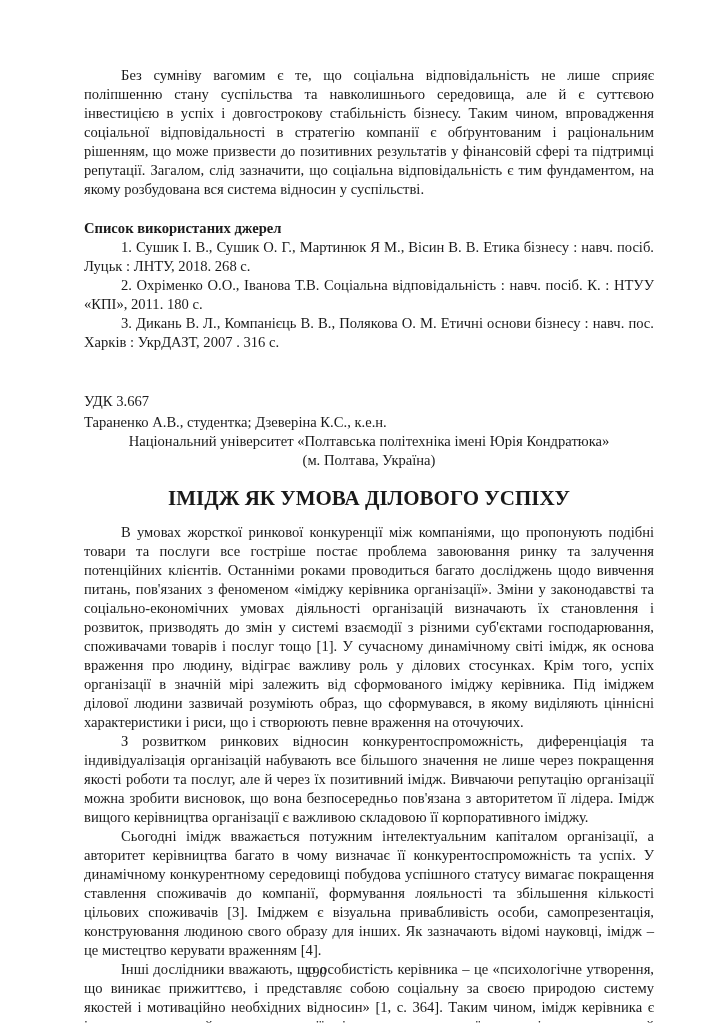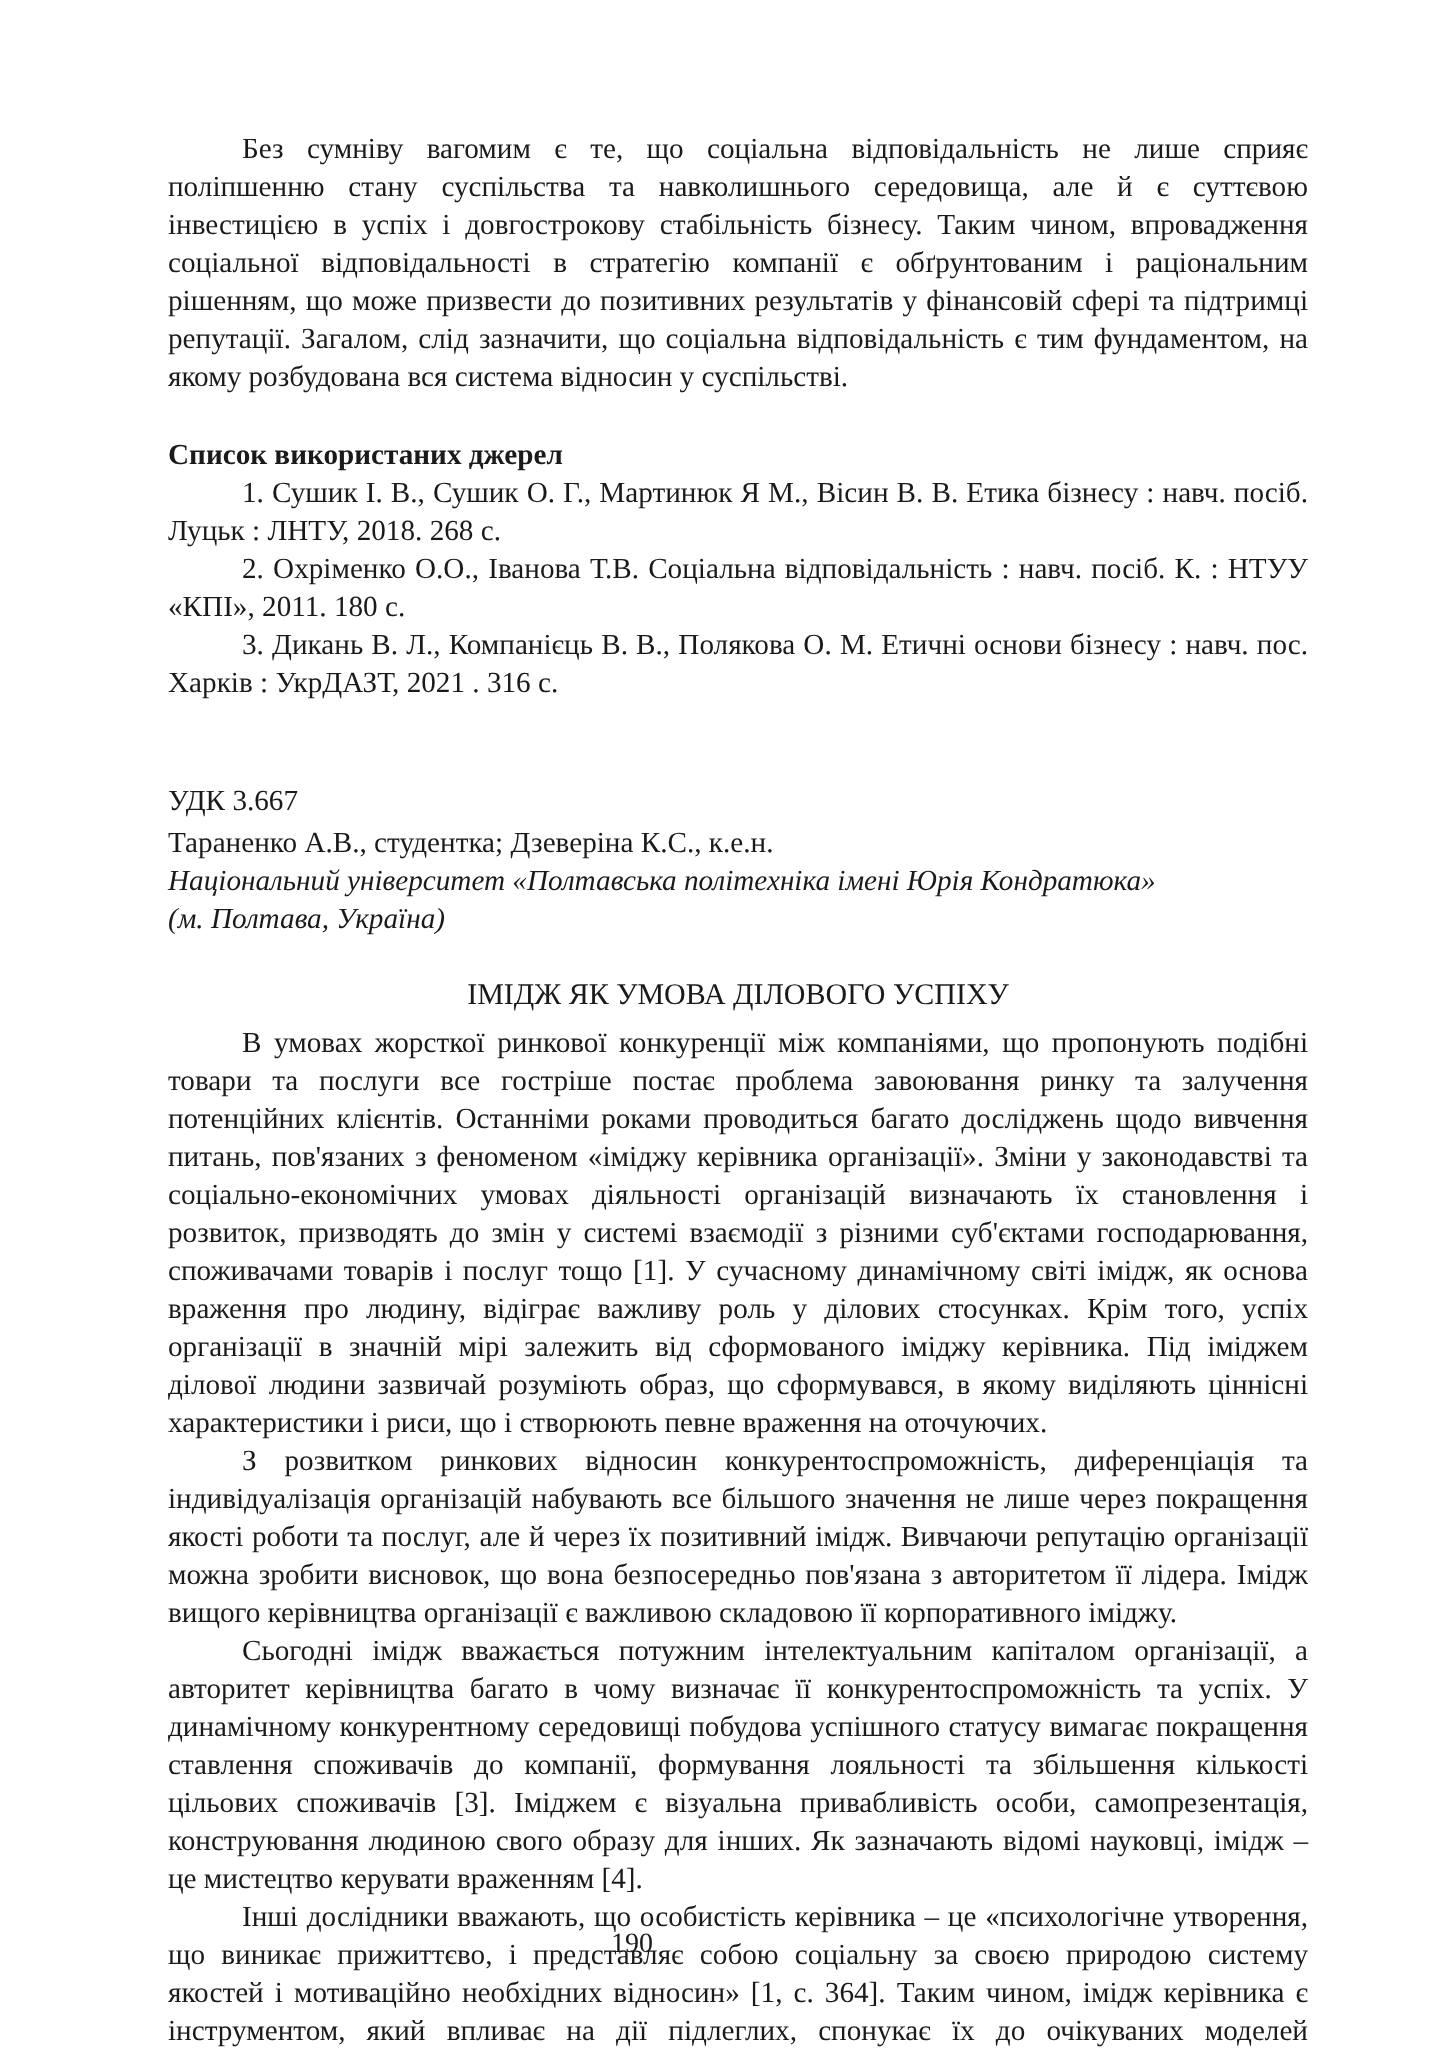--- a/index.html
+++ b/index.html
@@ -38,51 +38,51 @@
     .udc {
       margin-top: 40px;
       text-indent: 0;
     }
     .authors {
       text-align: left;
       text-indent: 0;
       margin-top: 2px;
     }
     .affil {
+      text-align: center;
       text-indent: 0;
-      font-style: italic;
     }
     .article-title {
       text-align: center;
-      font-weight: normal;
+      font-weight: bold;
       text-indent: 0;
       margin-top: 19px;
-      margin-bottom: 5px;
-      font-size: 15px;
+      margin-bottom: 15px;
+      font-size: 21px;
     }
     .page-number {
       position: absolute;
       left: 0;
       width: 632px;
       top: 964px;
       text-align: center;
       font-size: 14px;
       line-height: 18px;
     }
   </style>
 </head>
 <body>
 
 <div class="page">
   <p>Без сумніву вагомим є те, що соціальна відповідальність не лише сприяє поліпшенню стану суспільства та навколишнього середовища, але й є суттєвою інвестицією в успіх і довгострокову стабільність бізнесу. Таким чином, впровадження соціальної відповідальності в стратегію компанії є обґрунтованим і раціональним рішенням, що може призвести до позитивних результатів у фінансовій сфері та підтримці репутації. Загалом, слід зазначити, що соціальна відповідальність є тим фундаментом, на якому розбудована вся система відносин у суспільстві.</p>
 
   <p class="refs-title">Список використаних джерел</p>
   <p class="ref">1. Сушик І. В.,  Сушик О. Г., Мартинюк Я М., Вісин В. В. Етика бізнесу : навч. посіб. Луцьк : ЛНТУ, 2018. 268 с.</p>
   <p class="ref">2. Охріменко О.О., Іванова Т.В. Соціальна відповідальність : навч. посіб. К. : НТУУ «КПІ», 2011. 180 с.</p>
-  <p class="ref">3.  Дикань В. Л., Компанієць В. В., Полякова О. М. Етичні основи бізнесу : навч. пос. Харків : УкрДАЗТ, 2021 . 316 с.</p>
+  <p class="ref">3.  Дикань В. Л., Компанієць В. В., Полякова О. М. Етичні основи бізнесу : навч. пос. Харків : УкрДАЗТ, 2007 . 316 с.</p>
 
   <p class="udc">УДК  3.667</p>
   <p class="authors">Тараненко А.В., студентка; Дзеверіна К.С., к.е.н.</p>
   <p class="affil">Національний університет «Полтавська політехніка імені Юрія Кондратюка»</p>
   <p class="affil">(м. Полтава, Україна)</p>
 
   <p class="article-title">ІМІДЖ ЯК УМОВА ДІЛОВОГО УСПІХУ</p>
 
   <p>В умовах жорсткої ринкової конкуренції між компаніями, що пропонують подібні товари та послуги все гостріше постає проблема завоювання ринку та залучення потенційних клієнтів. Останніми роками проводиться багато досліджень щодо вивчення питань, пов'язаних з феноменом «іміджу керівника організації». Зміни у законодавстві та соціально-економічних умовах діяльності організацій визначають їх становлення і розвиток, призводять до змін у системі взаємодії з різними суб'єктами господарювання, споживачами товарів і послуг тощо [1]. У сучасному динамічному світі імідж, як основа враження про людину, відіграє важливу роль у ділових стосунках. Крім того, успіх організації в значній мірі залежить від сформованого іміджу керівника. Під іміджем ділової людини зазвичай розуміють образ, що сформувався, в якому виділяють ціннісні характеристики і риси, що і  створюють певне враження на оточуючих.</p>
   <p>З розвитком ринкових відносин конкурентоспроможність, диференціація та індивідуалізація організацій набувають все більшого значення не лише через покращення якості роботи та послуг, але й через їх позитивний імідж. Вивчаючи репутацію організації можна зробити висновок, що вона безпосередньо пов'язана з авторитетом її лідера. Імідж вищого керівництва організації є важливою складовою її корпоративного іміджу.</p>

